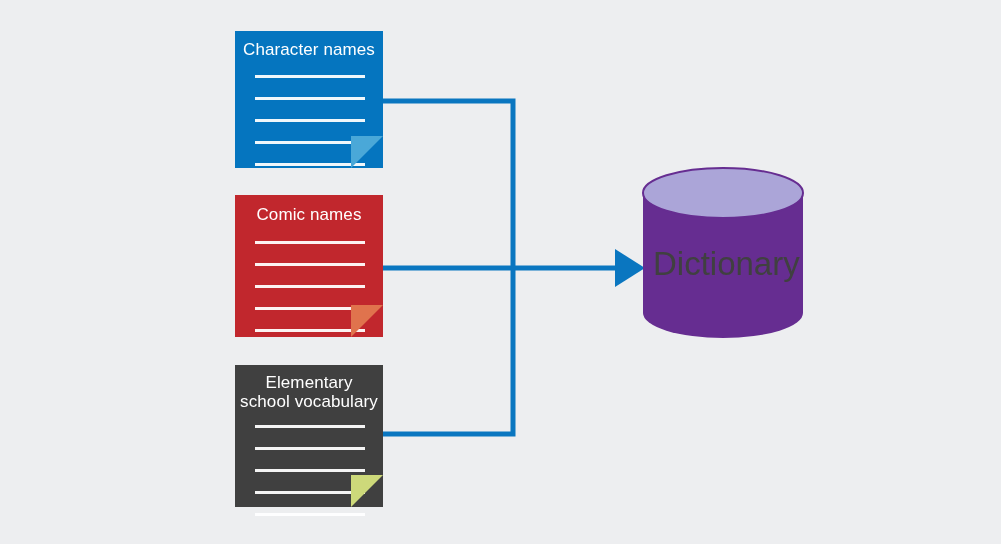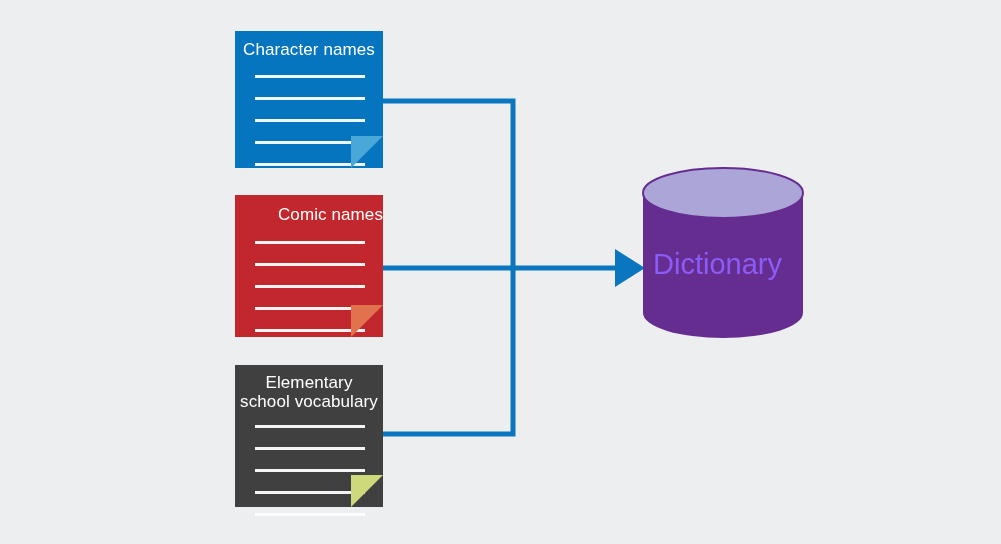--- a/index.html
+++ b/index.html
@@ -53,22 +53,22 @@
     margin-bottom: 19px;
   }
   .rule:last-child { margin-bottom: 0; }
   .fold {
     position: absolute;
     width: 0;
     height: 0;
   }
   .db-label {
     position: absolute;
-    color: #8b5cf6;
-    font-size: 29px;
+    color: #404040;
+    font-size: 33px;
     line-height: 30px;
     white-space: nowrap;
   }
 </style>
 </head>
 <body>
 
 <div id="diagram">
 
   <svg class="stage-svg" viewBox="0 0 1001 544">
@@ -92,21 +92,21 @@
       <div class="rule"></div>
       <div class="rule"></div>
       <div class="rule"></div>
       <div class="rule"></div>
       <div class="rule"></div>
     </div>
     <div class="fold" style="right:0; bottom:0; border-left:32px solid #4aa8d8; border-bottom:32px solid transparent;"></div>
   </div>
 
   <div class="card" style="left:235px; top:195px; width:148px; height:142px; background:#c1272d;">
-    <div class="card-title" style="top:10px;text-align:right;">Comic names</div>
+    <div class="card-title" style="top:10px;">Comic names</div>
     <div class="card-lines" style="top:46px;">
       <div class="rule"></div>
       <div class="rule"></div>
       <div class="rule"></div>
       <div class="rule"></div>
       <div class="rule"></div>
     </div>
     <div class="fold" style="right:0; bottom:0; border-left:32px solid #e0734d; border-bottom:32px solid transparent;"></div>
   </div>
 

